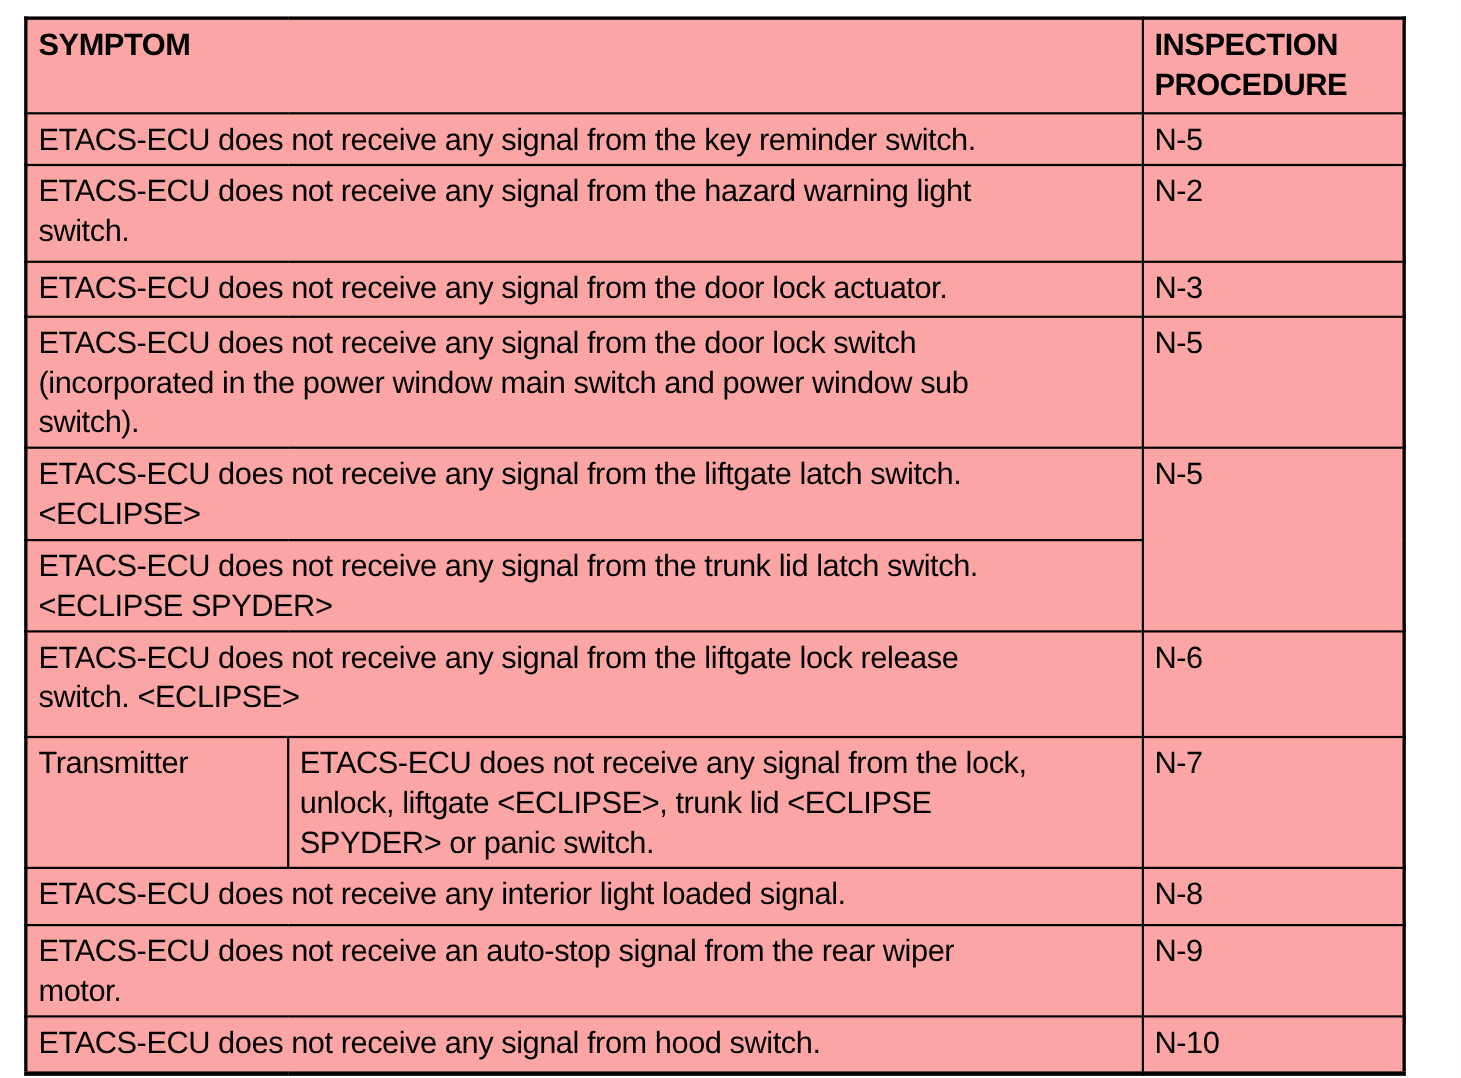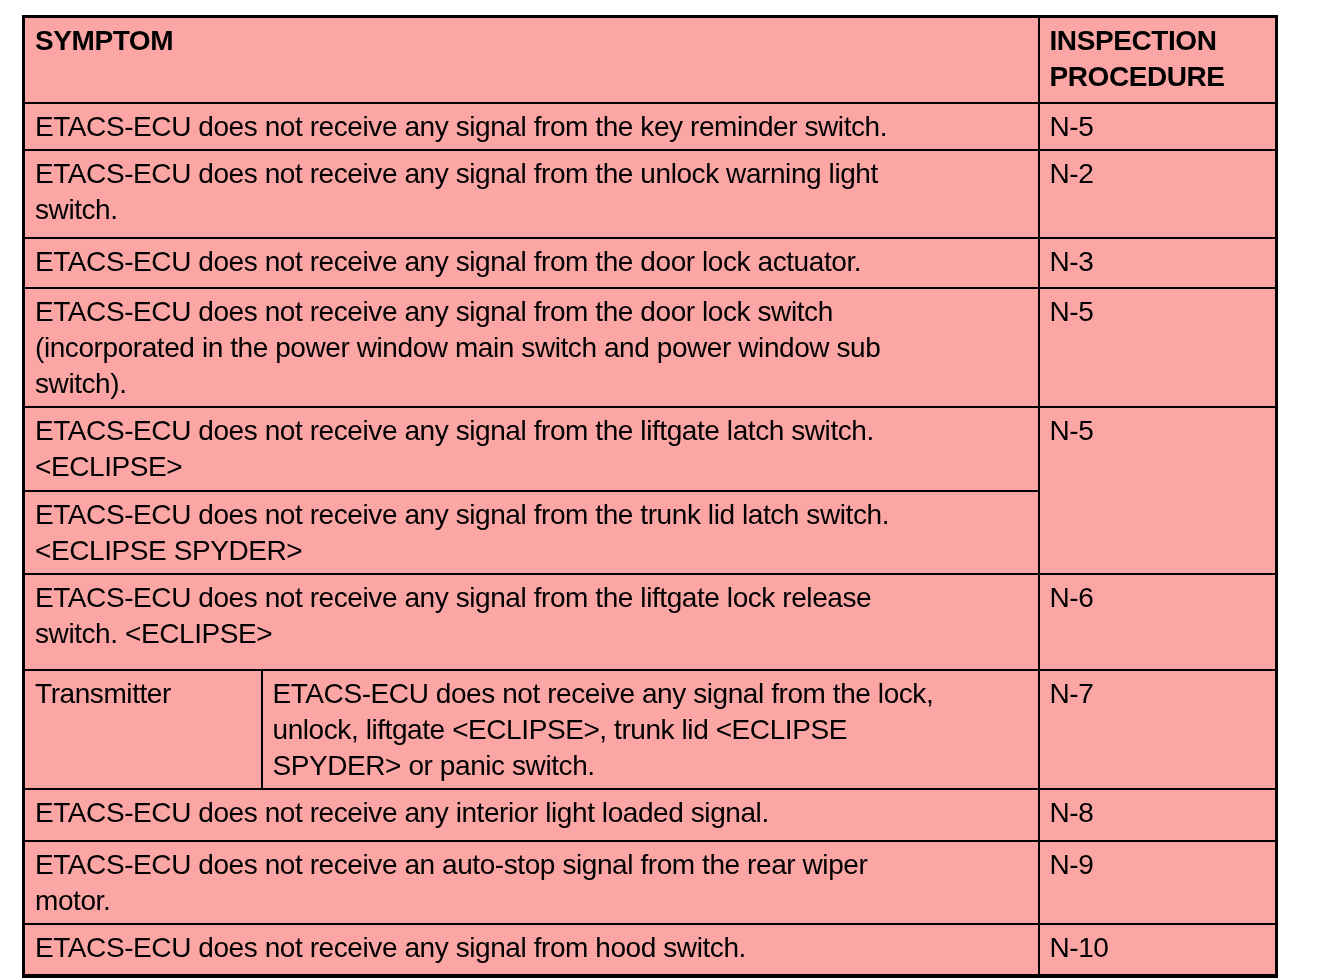--- a/index.html
+++ b/index.html
@@ -61,21 +61,21 @@
         <th>INSPECTION
 PROCEDURE</th>
       </tr>
 
       <tr style="height: 34px;">
         <td colspan="2">ETACS-ECU does not receive any signal from the key reminder switch.</td>
         <td>N-5</td>
       </tr>
 
       <tr style="height: 88px;">
-        <td colspan="2">ETACS-ECU does not receive any signal from the unlock warning light
+        <td colspan="2">ETACS-ECU does not receive any signal from the hazard warning light
 switch.</td>
         <td>N-2</td>
       </tr>
 
       <tr style="height: 50px;">
         <td colspan="2">ETACS-ECU does not receive any signal from the door lock actuator.</td>
         <td>N-3</td>
       </tr>
 
       <tr style="height: 115px;">

